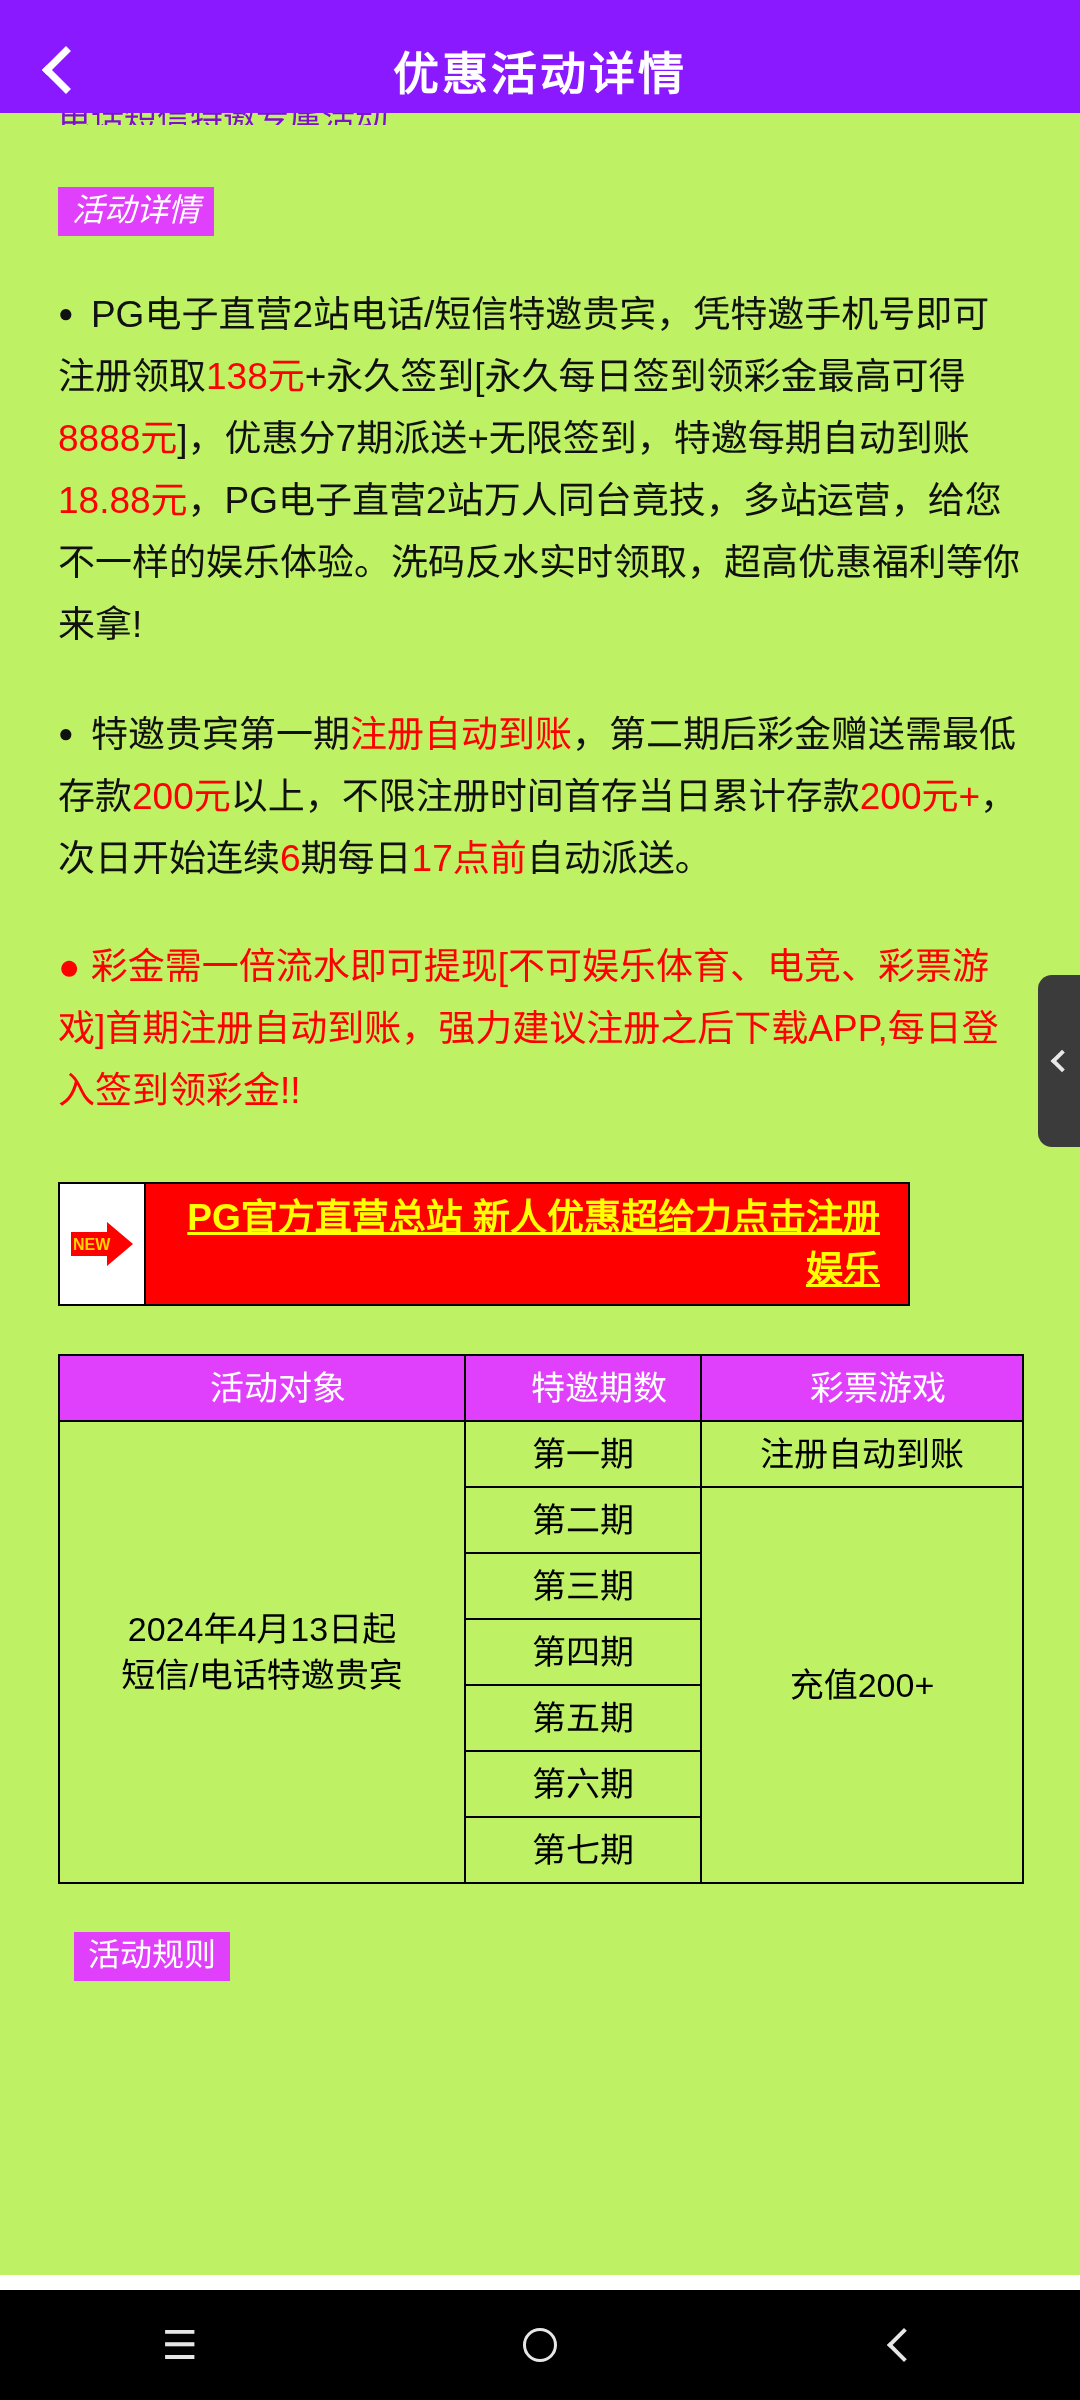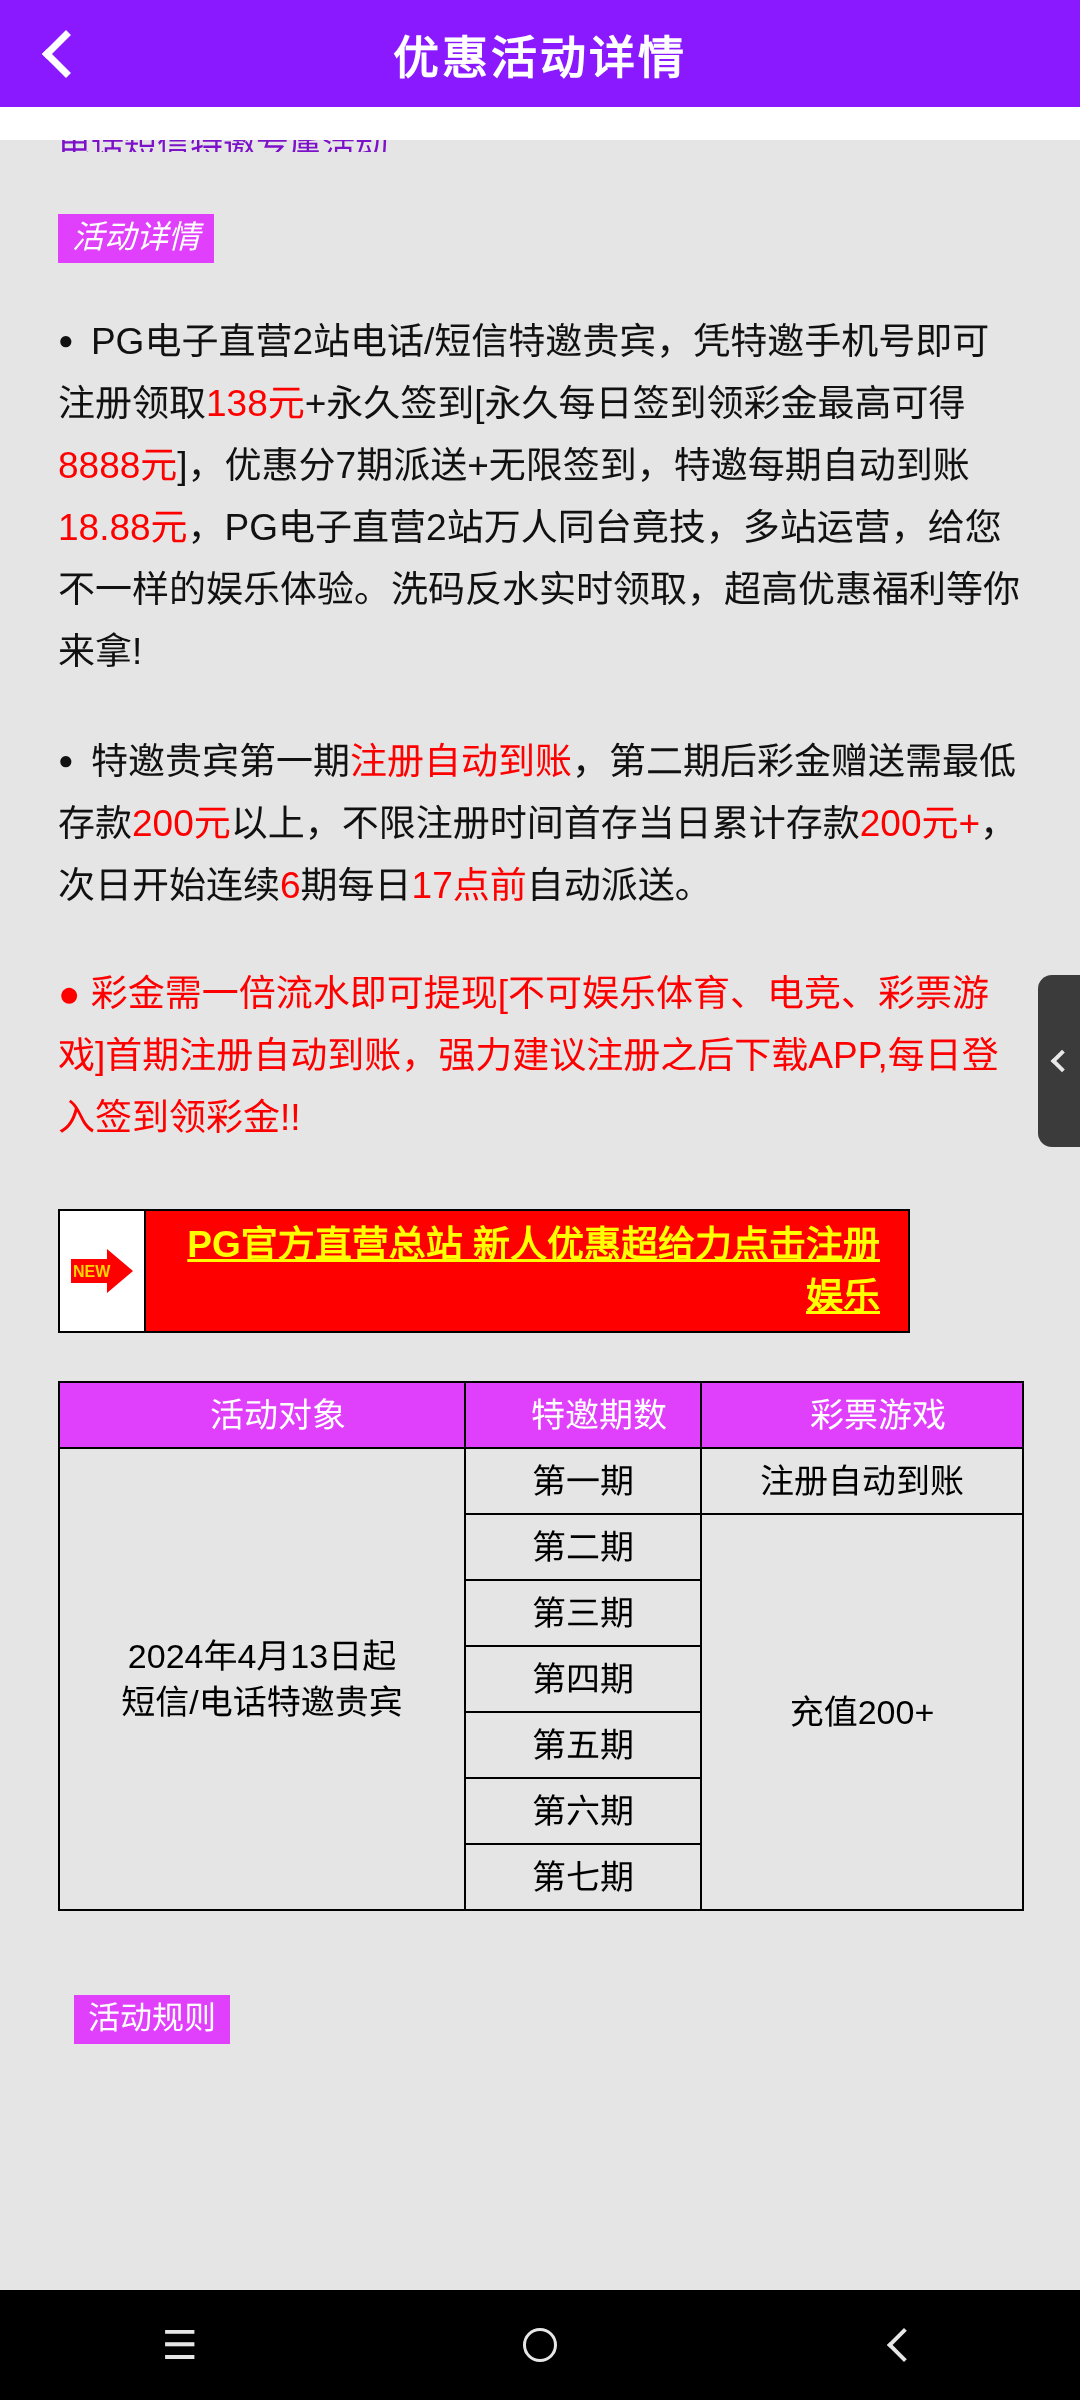--- a/index.html
+++ b/index.html
@@ -9,21 +9,21 @@
     background: #ffffff;
     font-family: "Liberation Sans", "DejaVu Sans", sans-serif;
   }
   body { position: relative; overflow: hidden; }
 
   
   .appbar {
     position: absolute;
     top: 0; left: 0;
     width: 1080px;
-    height: 107px;
+    height: 140px;
     background: #8a19ff;
     display: flex;
     align-items: center;
   }
   .back-btn {
     width: 120px;
     height: 128px;
     display: flex;
     align-items: center;
     justify-content: center;
@@ -42,24 +42,24 @@
     color: #ffffff;
     font-size: 46px;
     font-weight: bold;
     letter-spacing: 3px;
     margin-right: 120px;
   }
 
   
   .content {
     position: absolute;
-    top: 140px; left: 0;
+    top: 113px; left: 0;
     width: 1080px;
     height: 2162px;
-    background: #e5e5e5;
+    background: #bef264;
     overflow: hidden;
   }
   .inner { padding: 0 58px; }
 
   
   .cutoff-line {
     color: #7c11c9;
     font-size: 33px;
     height: 28px;
     overflow: hidden;
@@ -152,21 +152,21 @@
     height: 62px;
     padding-left: 36px;
   }
   .col-a { width: 406px; }
   .col-b { width: 236px; }
   .col-c { width: 322px; }
   .cell-obj { font-size: 35px; line-height: 54px; }
   .cell-cond { font-size: 35px; }
 
   
-  .chip-wrap-bottom { margin-top: 84px; padding-left: 16px; }
+  .chip-wrap-bottom { margin-top: 48px; padding-left: 16px; }
 
   
   .side-handle {
     position: absolute;
     right: 0;
     top: 975px;
     width: 42px;
     height: 172px;
     background: #3b3b3b;
     border-radius: 14px 0 0 14px;

